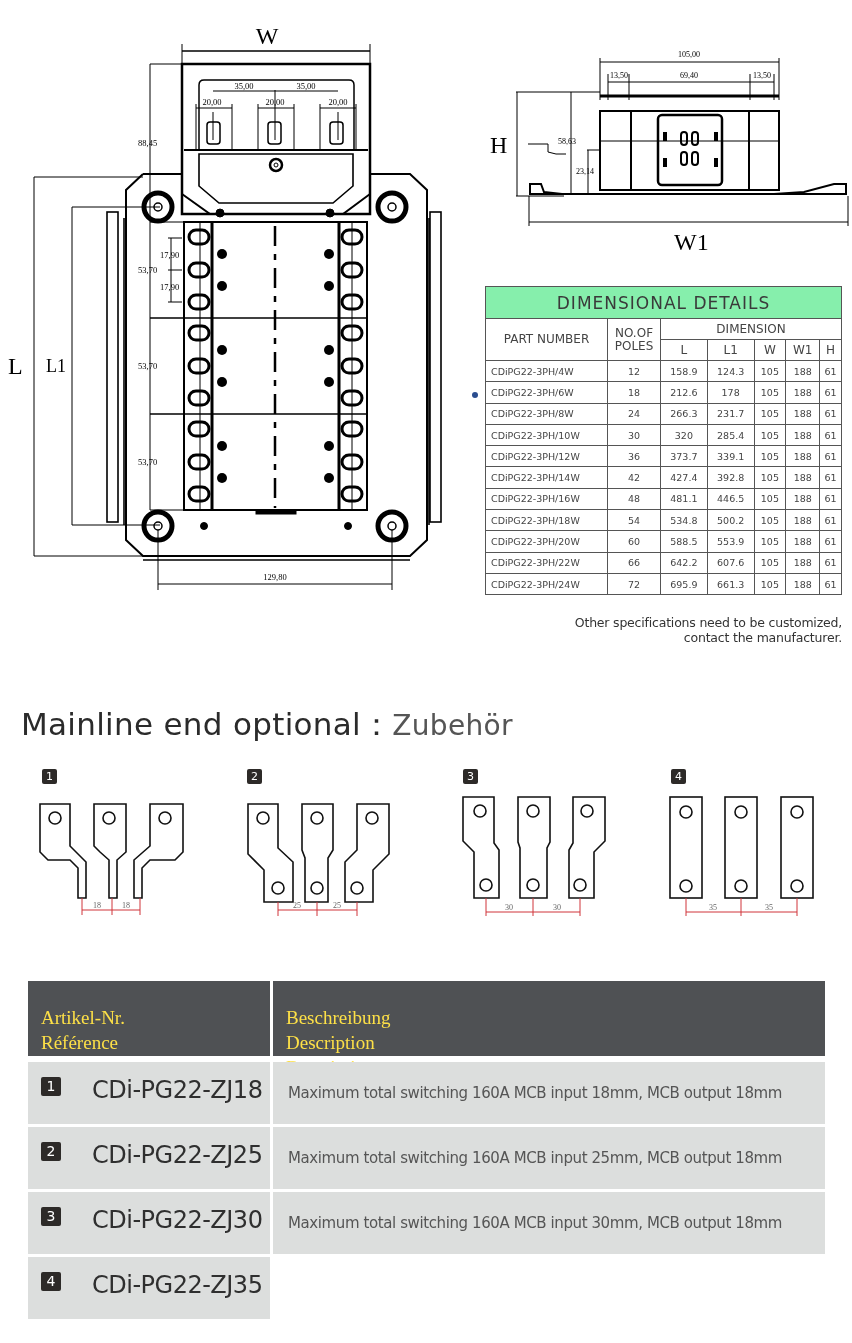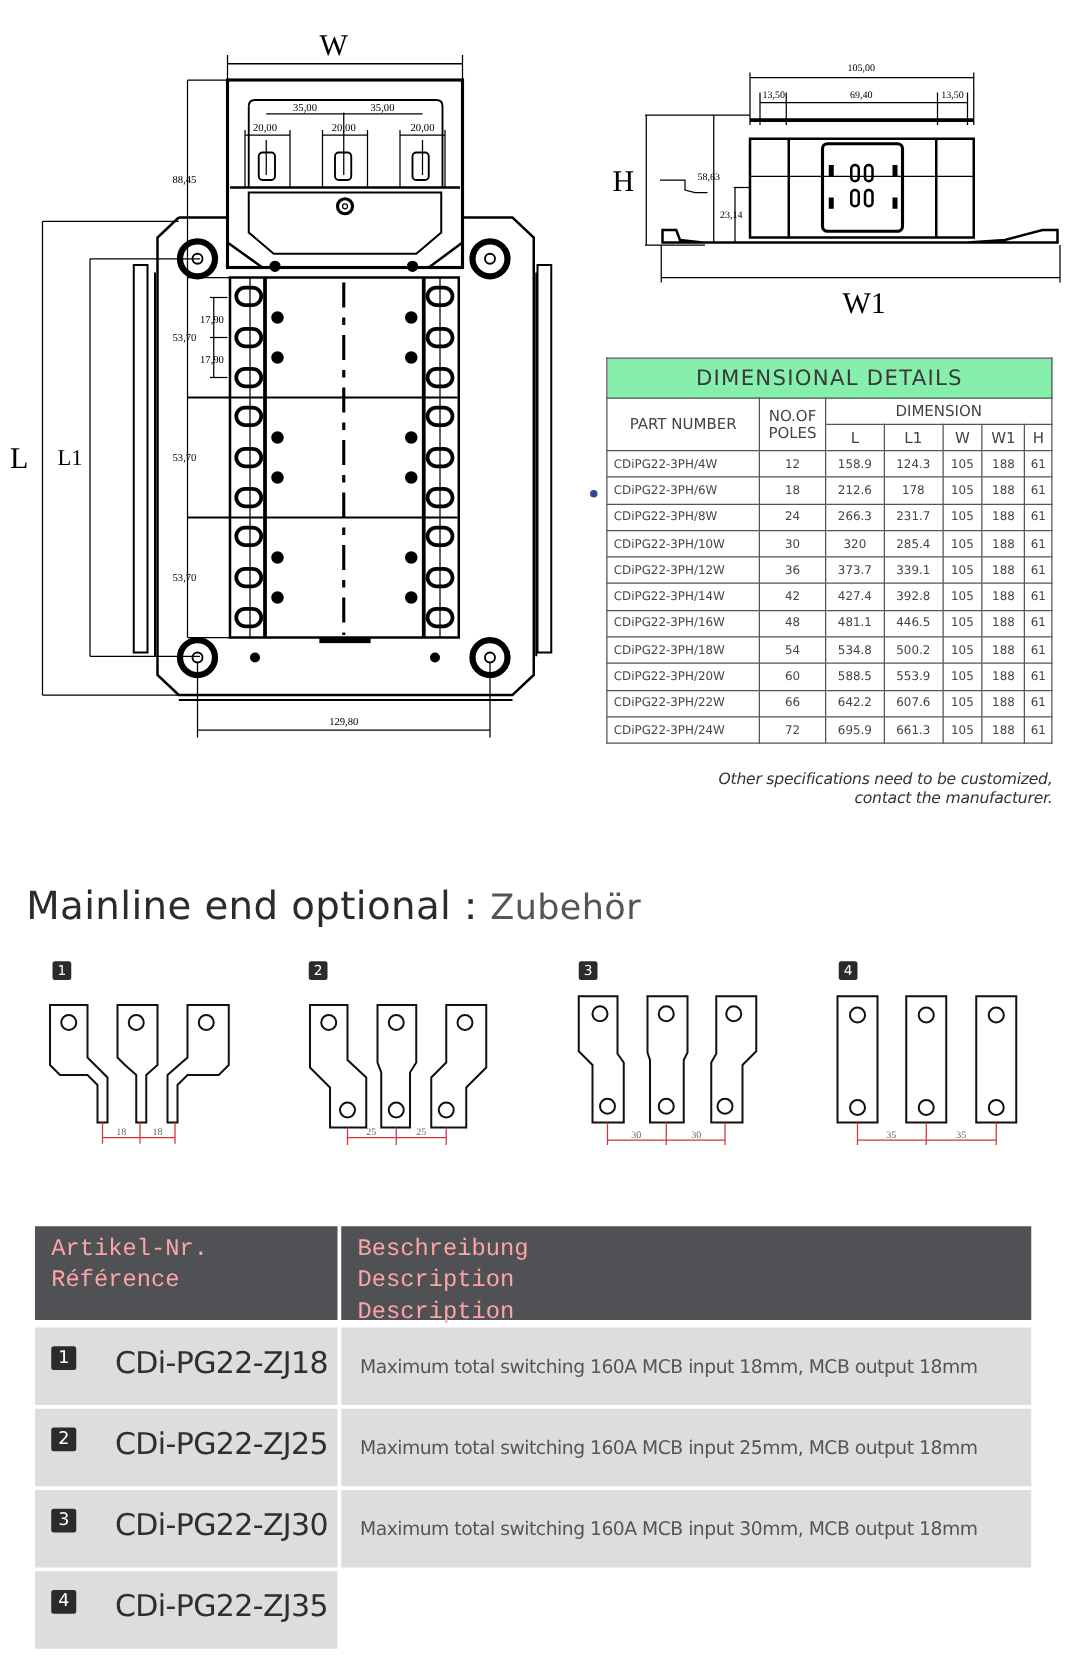--- a/index.html
+++ b/index.html
@@ -8,34 +8,34 @@
   svg text { font-family:"Liberation Serif", serif; }
 
   
   #dim-table { position:absolute; left:485px; top:286px; width:357px; border-collapse:collapse; font-family:"DejaVu Sans", sans-serif; }
   #dim-table td, #dim-table th { border:1px solid #555; padding:0; text-align:center; font-weight:normal; color:#444; }
   #dim-table .title { background:#86efac; color:#3a3a3a; font-size:17px; letter-spacing:1px; height:31px; }
   #dim-table .hdr { font-size:12px; line-height:13px; color:#444; }
   #dim-table .sub { font-size:12px; height:20px; }
   #dim-table tbody td { font-size:9.5px; height:20.3px; }
   #dim-table tbody td.pn { text-align:left; padding-left:5px; font-size:9.5px; }
-  .note { position:absolute; right:10px; top:615px; text-align:right; font-size:12.5px; line-height:15px; color:#333; font-family:"DejaVu Sans", sans-serif; letter-spacing:-0.2px;font-style:italic; }
+  .note { position:absolute; right:10px; top:615px; text-align:right; font-size:12.5px; line-height:15px; color:#333; font-family:"DejaVu Sans", sans-serif; letter-spacing:-0.2px; }
   .bullet { position:absolute; left:472px; top:392px; width:6px; height:6px; border-radius:50%; background:#2a4d8f; }
 
   .section-title { position:absolute; left:21px; top:704px; font-size:31px; color:#2b2b2b; font-family:"DejaVu Sans", sans-serif; letter-spacing:0.3px; }
   .section-title .sub { color:#555; font-size:28px; }
 
   .badge { display:inline-block; width:15px; height:15px; background:#2d2a28; color:#fff; font-size:11px; line-height:15px; text-align:center; border-radius:2px; font-family:"DejaVu Sans", sans-serif; }
 
   
   .ptable { position:absolute; left:28px; top:981px; width:797px; }
   .prow { display:flex; margin-bottom:3px; }
   .pc1 { width:242px; margin-right:3px; }
   .pc2 { flex:1; }
-  .phead .pc1, .phead .pc2 { background:#4f5154; color:#fca5a5; font-size:19px; line-height:25px; padding:6px 13px 9px; height:75px; box-sizing:border-box; font-family:Liberation Mono, monospace; }
+  .phead .pc1, .phead .pc2 { background:#4f5154; color:#fde047; font-size:19px; line-height:25px; padding:24px 13px 9px; height:75px; box-sizing:border-box; font-family:Liberation Serif, serif; }
   .phead { margin-bottom:6px; }
   .pbody .pc1, .pbody .pc2 { background:#dcdedd; height:62px; box-sizing:border-box; }
   .pbody .pc1 { padding:14px 0 0 13px; display:flex; align-items:flex-start; }
   .pbody .pc1 .badge { width:20px; height:19px; line-height:19px; font-size:14px; margin-right:31px; margin-top:1px; }
   .pbody .pc1 .pn { font-size:24px; color:#2f2f2f; font-family:"DejaVu Sans", sans-serif; letter-spacing:-0.5px; }
   .pbody .pc2 { padding:22px 0 0 15px; font-size:15px; color:#555; font-family:"DejaVu Sans", sans-serif; letter-spacing:-0.4px; }
 </style>
 </head>
 <body>
 

